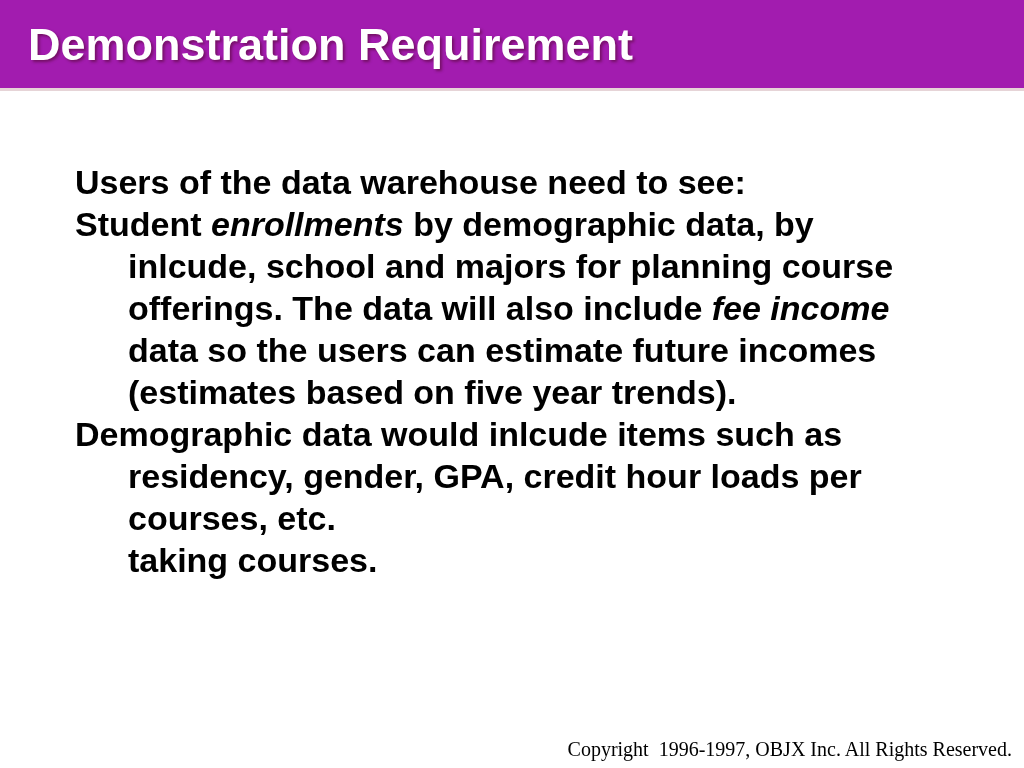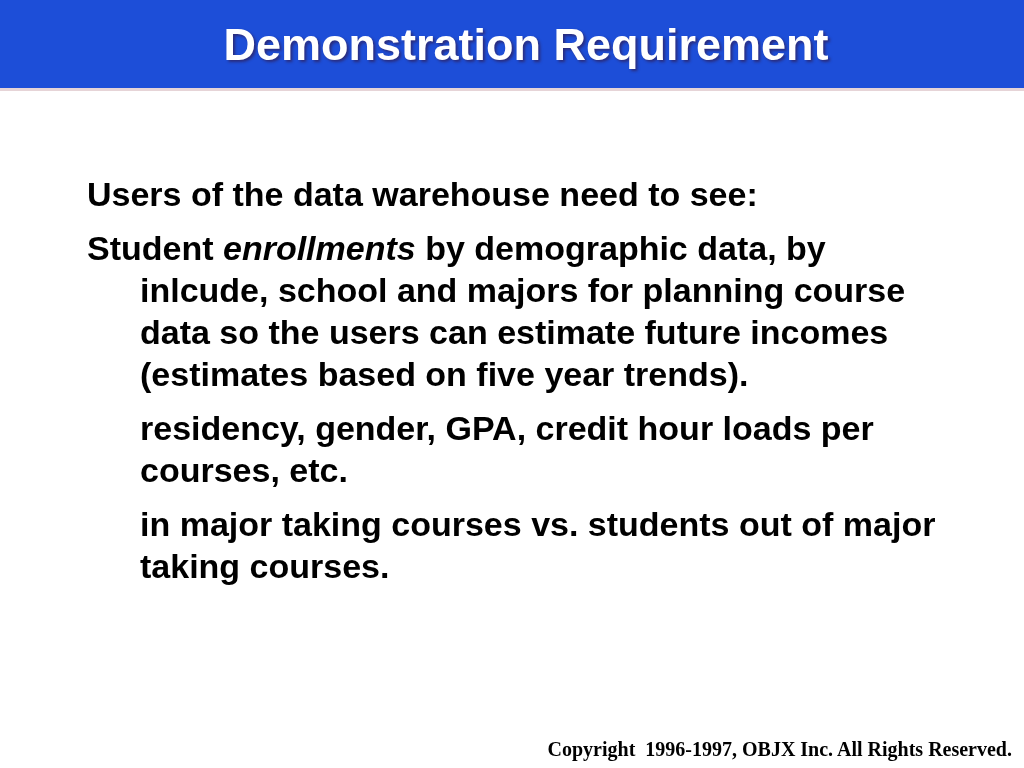--- a/index.html
+++ b/index.html
@@ -40,65 +40,66 @@
   .slide-body {
     position: absolute;
     top: 161px;
     left: 75px;
     width: 949px;
     color: #000000;
     font-size: 34px;
     font-weight: bold;
     line-height: 42px;
   }
-  .para { margin: 12px; }
+  .para { margin: 0; }
   .line { white-space: pre; }
   .line.cont { margin-left: 53px; }
   .seg-u {
     text-decoration-thickness: 3.5px;
     text-underline-offset: 5px;
   }
   .seg-i { font-style: italic; text-align: center; }
 
   
   .copyright {
     position: absolute;
     right: 12px;
     bottom: 7px;
     font-family: "Liberation Serif", serif;
     font-size: 20px;
-    font-weight: bold;
+    font-weight: normal;
     color: #000000;
     white-space: pre;
   }
 </style>
 </head>
 <body>
 
 <div class="slide">
 
-  <div class="banner" style="background: #1d4ed8; border-bottom-color: rgb(230, 212, 215); justify-content: center;">
+  <div class="banner" style="background: #a21caf; border-bottom-color: rgb(230, 212, 215);">
     <h1 style="color: rgb(255, 255, 255);">Demonstration Requirement</h1>
   </div>
 
   <div class="slide-body" style="color: rgb(0, 0, 0);">
       <div class="para">
         <div class="line first"><span>Users of the data warehouse need to see:</span></div>
       </div>
       <div class="para">
         <div class="line first"><span class="seg-u">Student</span><span> </span><span class="seg-i">enrollments</span><span> by </span><span class="seg-u">demographic</span><span> data, by</span></div>
         <div class="line cont"><span class="seg-u">inlcude, school</span><span> and </span><span class="seg-u">majors</span><span> for planning </span><span class="seg-u">course</span></div>
+        <div class="line cont"><span class="seg-u">offerings</span><span>. The data will also include </span><span class="seg-i">fee income</span></div>
         <div class="line cont"><span>data so the users can estimate future incomes</span></div>
         <div class="line cont"><span>(estimates based on </span><span class="seg-u">five year</span><span> trends).</span></div>
       </div>
       <div class="para">
+        <div class="line first"><span>Demographic data would inlcude items such as</span></div>
         <div class="line cont"><span>residency, gender, GPA, credit hour loads per</span></div>
         <div class="line cont"><span>courses, etc.</span></div>
       </div>
       <div class="para">
-        <div class="line cont"><span>in </span><span class="seg-u">major</span><span> taking courses vs. students out of major</span></div>
         <div class="line cont"><span>taking courses.</span></div>
       </div>
     </div>
 
   <div class="copyright">Copyright  1996-1997, OBJX Inc. All Rights Reserved.</div>
 
 </div>
 
 </body></html>

